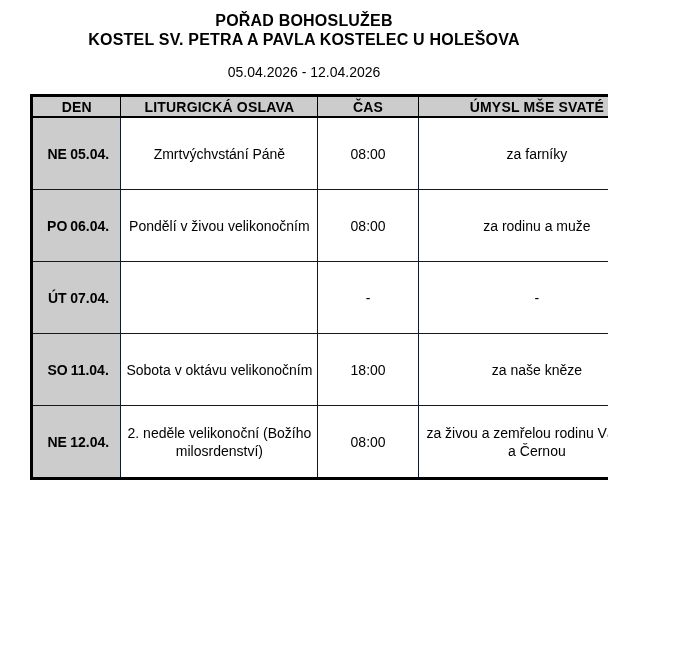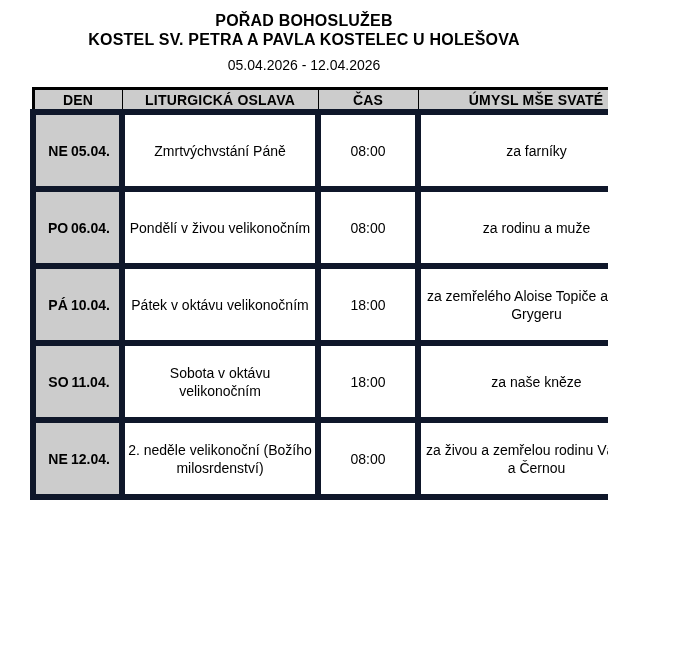--- a/index.html
+++ b/index.html
@@ -25,41 +25,41 @@
   .title-line1, .title-line2 {
     font-size: 16px;
     font-weight: bold;
     line-height: 19px;
     letter-spacing: 0.2px;
   }
   .title-line3 {
     font-size: 14px;
     font-weight: normal;
     line-height: 18px;
-    margin-top: 7px;
+    margin-top: 14px;
   }
   table.schedule {
     border-collapse: collapse;
     table-layout: fixed;
     width: 628px;
     margin: 13px 28px 0 30px;
     border: 3px solid #000000;
   }
   table.schedule th {
     background: #cccccc;
     border: 1px solid #000000;
     border-bottom: 2px solid #000000;
     font-size: 14px;
     font-weight: bold;
     height: 19px;
     padding: 0 2px;
     letter-spacing: 0.2px;
   }
   table.schedule td {
-    border: 6px solid #0f172a;
+    border: 1px solid #0f172a;
     font-size: 14px;
     text-align: center;
     vertical-align: middle;
     height: 67px;
     padding: 2px 3px;
     line-height: 18px;
     overflow: hidden;
   }
   th.col-day, td.day-cell {
     border-right: 2px solid #000000;
@@ -112,24 +112,24 @@
         <td>08:00</td>
         <td>za farníky</td>
       </tr>
       <tr>
         <td class="day-cell"><span class="day-abbr">PO</span><span>06.04.</span></td>
         <td>Pondělí v živou velikonočním</td>
         <td>08:00</td>
         <td>za rodinu a muže</td>
       </tr>
       <tr>
-        <td class="day-cell"><span class="day-abbr">PÁ</span><span>10.04.</span></td>
-        <td>Pátek v oktávu velikonočním</td>
-        <td>18:00</td>
-        <td>za zemřelého Aloise Topiče a Jiřího Grygeru</td>
+        <td class="day-cell"><span class="day-abbr">ÚT</span><span>07.04.</span></td>
+        <td></td>
+        <td>-</td>
+        <td>-</td>
       </tr>
       <tr>
         <td class="day-cell"><span class="day-abbr">SO</span><span>11.04.</span></td>
         <td>Sobota v oktávu velikonočním</td>
         <td>18:00</td>
         <td>za naše kněze</td>
       </tr>
       <tr>
         <td class="day-cell"><span class="day-abbr">NE</span><span>12.04.</span></td>
         <td>2. neděle velikonoční (Božího milosrdenství)</td>

